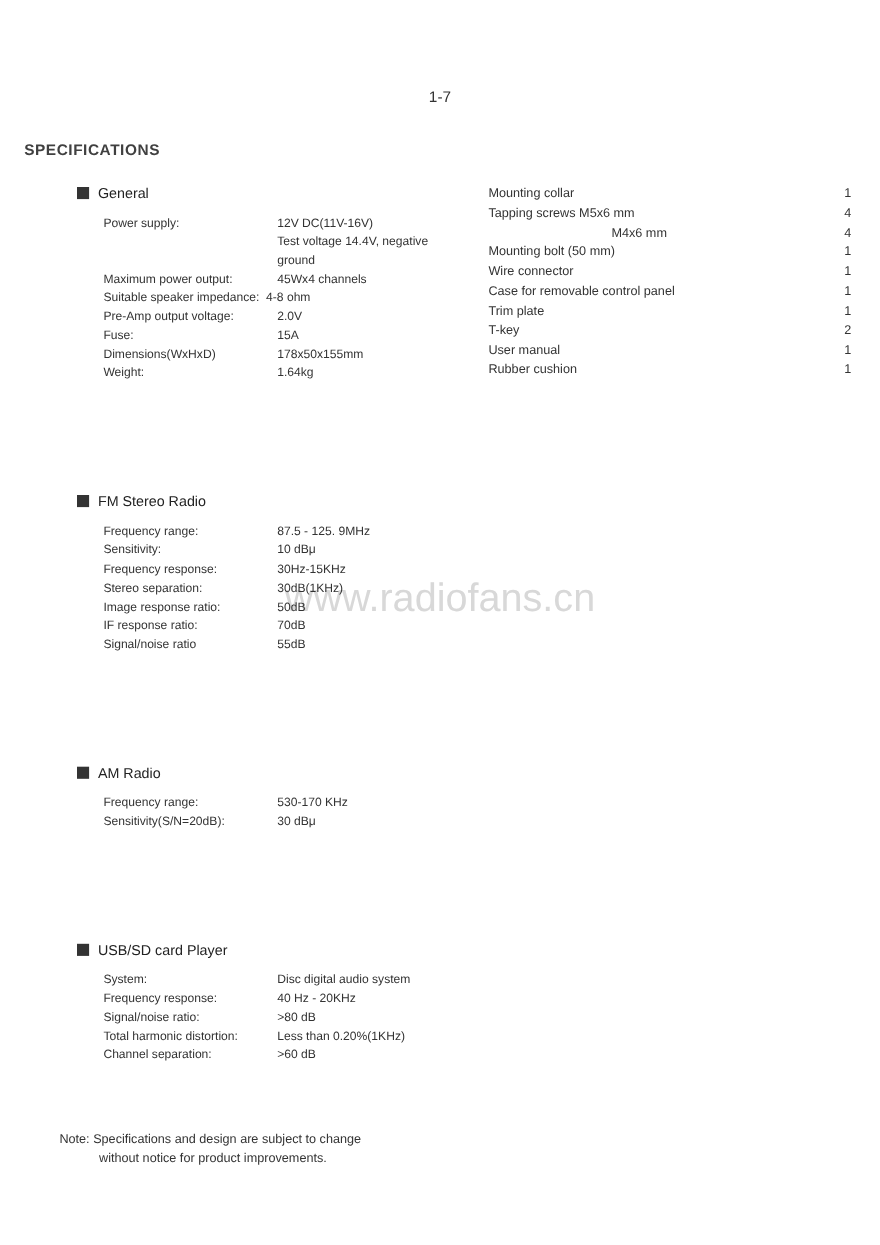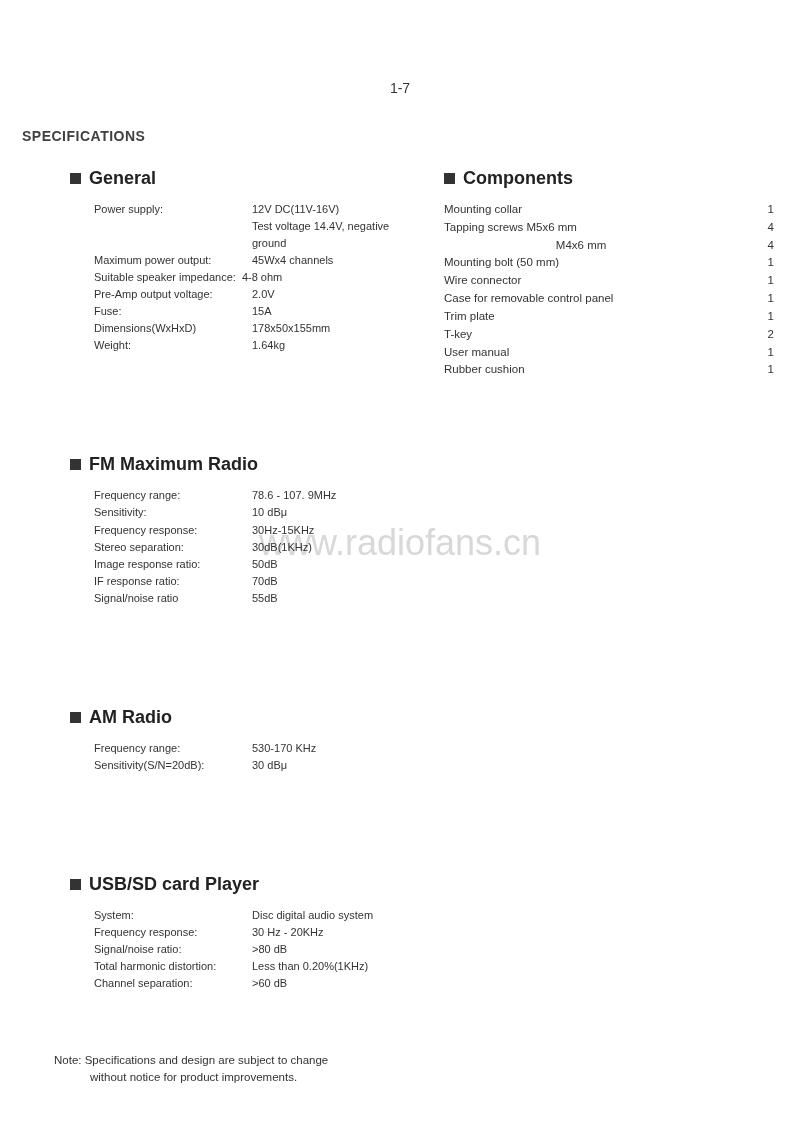--- a/index.html
+++ b/index.html
@@ -29,22 +29,22 @@
     display: flex;
     gap: 40px;
   }
   .col-left { flex: 1; padding-left: 48px; }
   .col-right { flex: 1; padding-left: 0px; }
   .section { margin-bottom: 70px; }
   .section-title {
     display: flex;
     align-items: center;
     gap: 8px;
-    font-weight: bold;
-    font-size: 18px;
+    font-weight: normal;
+    font-size: 13px;
     margin-bottom: 12px;
   }
   .square {
     width: 11px;
     height: 11px;
     background: #333;
     display: inline-block;
   }
   .spec-line {
     display: flex;
@@ -133,25 +133,25 @@
           </div>
         <div class="spec-line">
             <span class="spec-label">Weight:</span>
             <span class="spec-value">1.64kg</span>
           </div>
       </div>
 
       <div class="section" style="margin-bottom:100px;">
         <div class="section-title">
           <span class="square"></span>
-          <span>FM Maximum Radio</span>
+          <span>FM Stereo Radio</span>
         </div>
         <div class="spec-line">
             <span class="spec-label">Frequency range:</span>
-            <span class="spec-value">78.6 - 107. 9MHz</span>
+            <span class="spec-value">87.5 - 125. 9MHz</span>
           </div>
         <div class="spec-line">
             <span class="spec-label">Sensitivity:</span>
             <span class="spec-value">10 dBμ</span>
           </div>
         <div class="spec-line">
             <span class="spec-label">Frequency response:</span>
             <span class="spec-value">30Hz-15KHz</span>
           </div>
         <div class="spec-line">
@@ -191,45 +191,41 @@
         <div class="section-title">
           <span class="square"></span>
           <span>USB/SD  card   Player</span>
         </div>
         <div class="spec-line">
             <span class="spec-label">System:</span>
             <span class="spec-value">Disc digital audio system</span>
           </div>
         <div class="spec-line">
             <span class="spec-label">Frequency response:</span>
-            <span class="spec-value">30 Hz - 20KHz</span>
+            <span class="spec-value">40 Hz - 20KHz</span>
           </div>
         <div class="spec-line">
             <span class="spec-label">Signal/noise ratio:</span>
             <span class="spec-value">&gt;80 dB</span>
           </div>
         <div class="spec-line">
             <span class="spec-label">Total harmonic distortion:</span>
             <span class="spec-value">Less than 0.20%(1KHz)</span>
           </div>
         <div class="spec-line">
             <span class="spec-label">Channel separation:</span>
             <span class="spec-value">&gt;60 dB</span>
           </div>
       </div>
 
     </div>
 
     <div class="col-right">
 
       <div class="section">
-        <div class="section-title">
-          <span class="square"></span>
-          <span>Components</span>
-        </div>
         <div class="comp-line">
             <span class="comp-name">Mounting collar</span>
             <span class="comp-qty">1</span>
           </div>
         <div class="comp-line">
             <span class="comp-name">Tapping screws M5x6 mm</span>
             <span class="comp-qty">4</span>
           </div>
         <div class="comp-line">
             <span class="comp-name">&nbsp;&nbsp;&nbsp;&nbsp;&nbsp;&nbsp;&nbsp;&nbsp;&nbsp;&nbsp;&nbsp;&nbsp;&nbsp;&nbsp;&nbsp;&nbsp;&nbsp;&nbsp;&nbsp;&nbsp;&nbsp;&nbsp;&nbsp;&nbsp;&nbsp;&nbsp;&nbsp;&nbsp;&nbsp;&nbsp;&nbsp;&nbsp;&nbsp;&nbsp;&nbsp;M4x6 mm</span>

